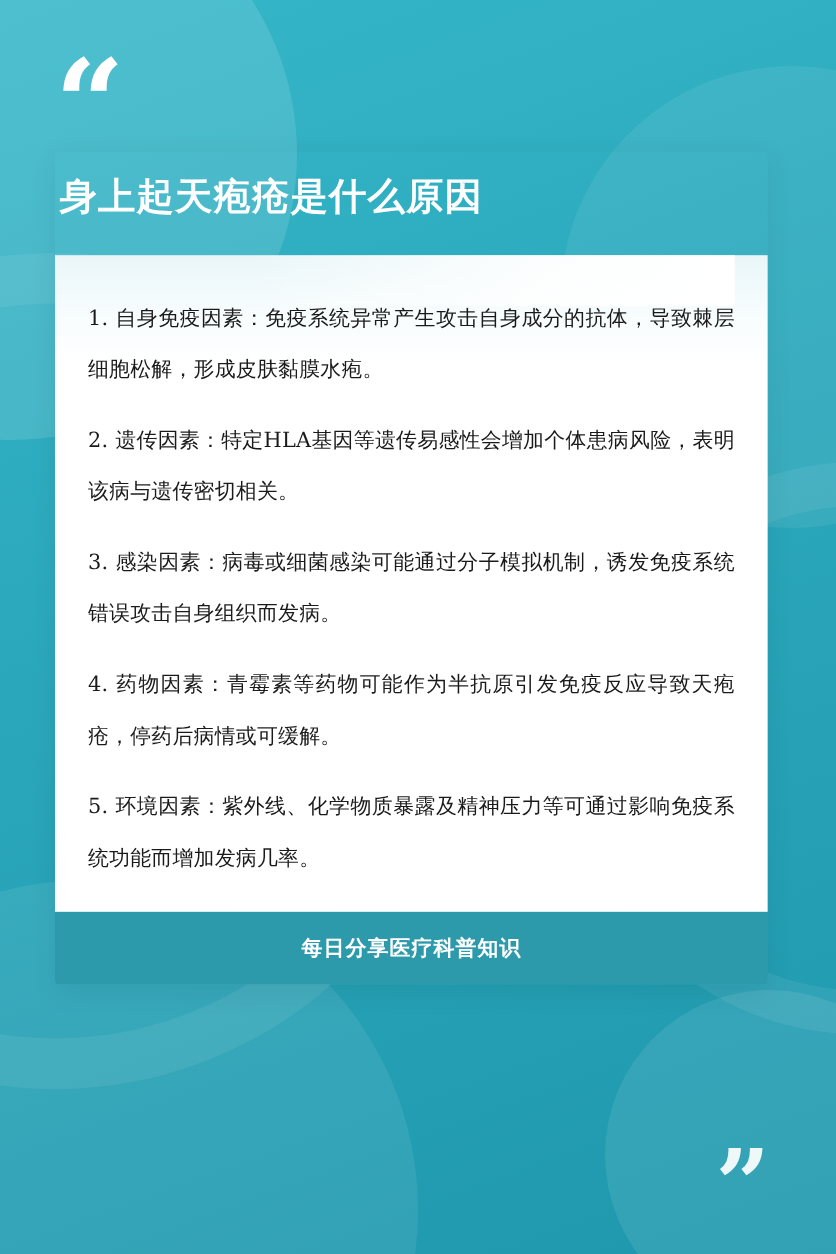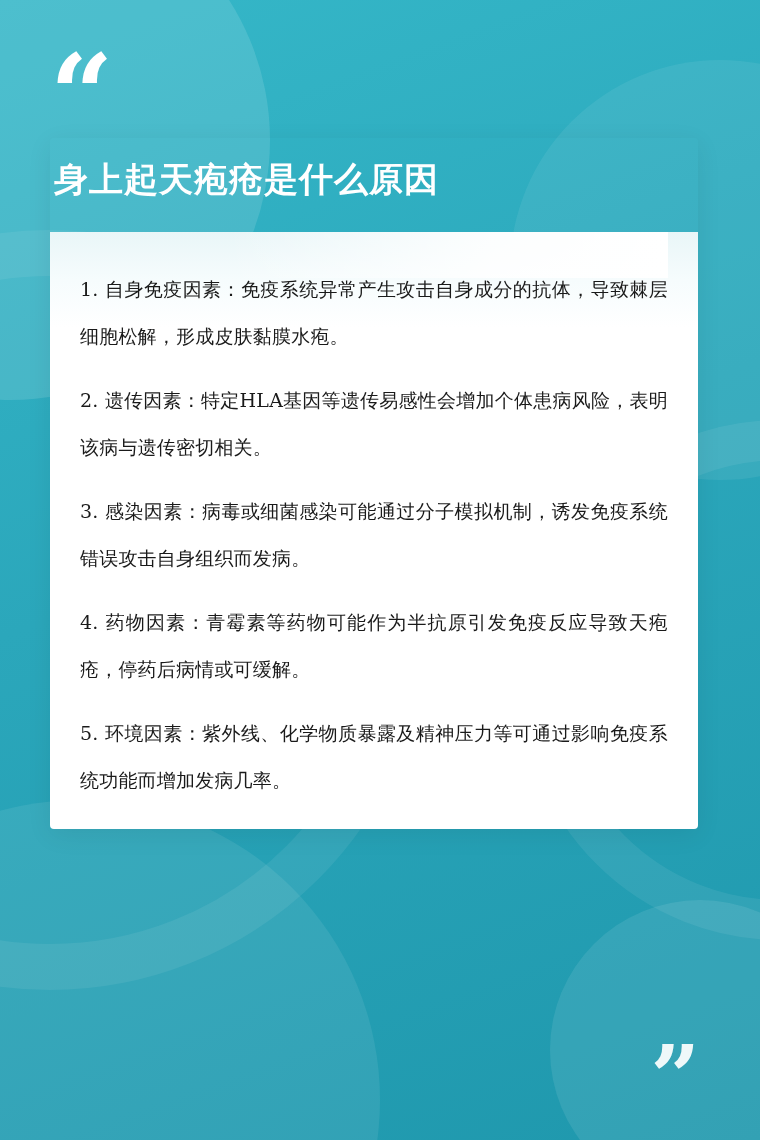--- a/index.html
+++ b/index.html
@@ -148,15 +148,18 @@
     <h1 class="card-title">身上起天疱疮是什么原因</h1>
   </div>
   <div class="card-body">
     <div class="card-body-top"></div>
     <p class="item">1. 自身免疫因素：免疫系统异常产生攻击自身成分的抗体，导致棘层细胞松解，形成皮肤黏膜水疱。</p>
     <p class="item">2. 遗传因素：特定HLA基因等遗传易感性会增加个体患病风险，表明该病与遗传密切相关。</p>
     <p class="item">3. 感染因素：病毒或细菌感染可能通过分子模拟机制，诱发免疫系统错误攻击自身组织而发病。</p>
     <p class="item">4. 药物因素：青霉素等药物可能作为半抗原引发免疫反应导致天疱疮，停药后病情或可缓解。</p>
     <p class="item">5. 环境因素：紫外线、化学物质暴露及精神压力等可通过影响免疫系统功能而增加发病几率。</p>
   </div>
+  <div class="card-footer">
+    <span class="card-footer-text">每日分享医疗科普知识</span>
+  </div>
 </div>
 
 <div class="quote-close">”</div>
 
 </body></html>

